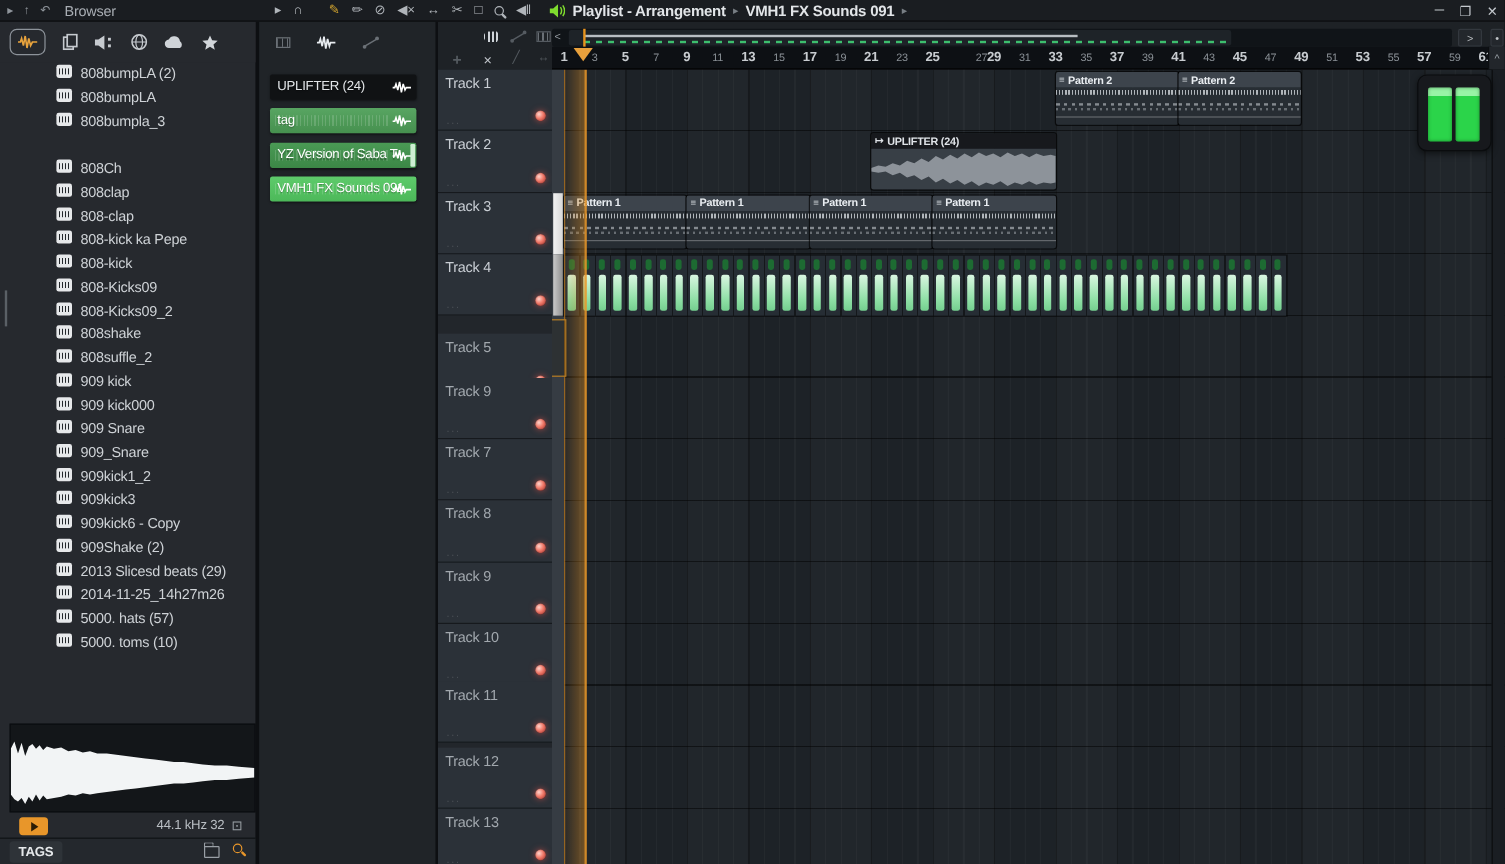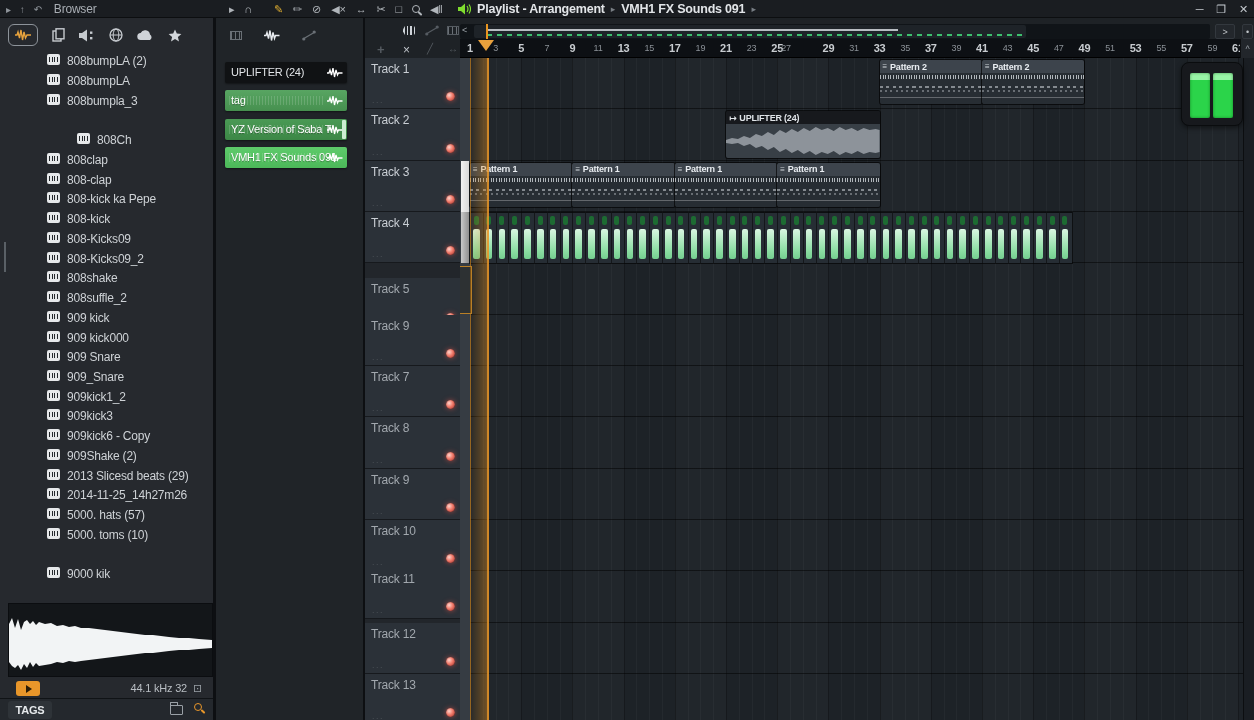--- a/index.html
+++ b/index.html
@@ -231,21 +231,21 @@
     <span class="b-label">808bumpLA (2)</span>
   </div>
         <div class="b-item" style="top: 30.06px;">
     <span class="wave-icon"></span>
     <span class="b-label">808bumpLA</span>
   </div>
         <div class="b-item" style="top: 49.79px;">
     <span class="wave-icon"></span>
     <span class="b-label">808bumpla_3</span>
   </div>
-        <div class="b-item" style="top: 89.25px; padding-left: 30px;">
+        <div class="b-item" style="top: 89.25px;">
     <span class="wave-icon"></span>
     <span class="b-label">808Ch</span>
   </div>
         <div class="b-item" style="top: 108.98px;">
     <span class="wave-icon"></span>
     <span class="b-label">808clap</span>
   </div>
         <div class="b-item" style="top: 128.71px;">
     <span class="wave-icon"></span>
     <span class="b-label">808-clap</span>
@@ -314,24 +314,20 @@
     <span class="wave-icon"></span>
     <span class="b-label">2014-11-25_14h27m26</span>
   </div>
         <div class="b-item" style="top: 464.12px;">
     <span class="wave-icon"></span>
     <span class="b-label">5000. hats (57)</span>
   </div>
         <div class="b-item" style="top: 483.85px;">
     <span class="wave-icon"></span>
     <span class="b-label">5000. toms (10)</span>
-  </div>
-        <div class="b-item" style="top: 523.31px;">
-    <span class="wave-icon"></span>
-    <span class="b-label">9000 kik</span>
   </div>
       </div>
     <div class="browser-toolbar">
       <span class="bt-frame">
         <svg width="18" height="12" viewBox="0 0 18 12">
           <path d="M1 6h2l1-3 1.5 6 1.5-8 1.5 10 1.5-8 1.5 6 1.5-3h4" stroke="#e8a33d" stroke-width="1.4" fill="none"></path>
         </svg>
       </span>
       <svg width="13" height="14" viewBox="0 0 13 14">
         <rect x="1" y="3" width="8" height="10" fill="none" stroke="#c6cacf" stroke-width="1.4"></rect>
@@ -449,21 +445,21 @@
         <span class="ruler-num" style="left: 86.8px;">7</span>
         <span class="ruler-num major" style="left: 112.4px;">9</span>
         <span class="ruler-num" style="left: 138px;">11</span>
         <span class="ruler-num major" style="left: 163.6px;">13</span>
         <span class="ruler-num" style="left: 189.2px;">15</span>
         <span class="ruler-num major" style="left: 214.8px;">17</span>
         <span class="ruler-num" style="left: 240.4px;">19</span>
         <span class="ruler-num major" style="left: 266px;">21</span>
         <span class="ruler-num" style="left: 291.6px;">23</span>
         <span class="ruler-num major" style="left: 317.2px;">25</span>
-        <span class="ruler-num" style="left: 326px;">27</span>
+        <span class="ruler-num" style="left: 358px;">27</span>
         <span class="ruler-num major" style="left: 368.4px;">29</span>
         <span class="ruler-num" style="left: 394px;">31</span>
         <span class="ruler-num major" style="left: 419.6px;">33</span>
         <span class="ruler-num" style="left: 445.2px;">35</span>
         <span class="ruler-num major" style="left: 470.8px;">37</span>
         <span class="ruler-num" style="left: 496.4px;">39</span>
         <span class="ruler-num major" style="left: 522px;">41</span>
         <span class="ruler-num" style="left: 547.6px;">43</span>
         <span class="ruler-num major" style="left: 573.2px;">45</span>
         <span class="ruler-num" style="left: 598.8px;">47</span>

